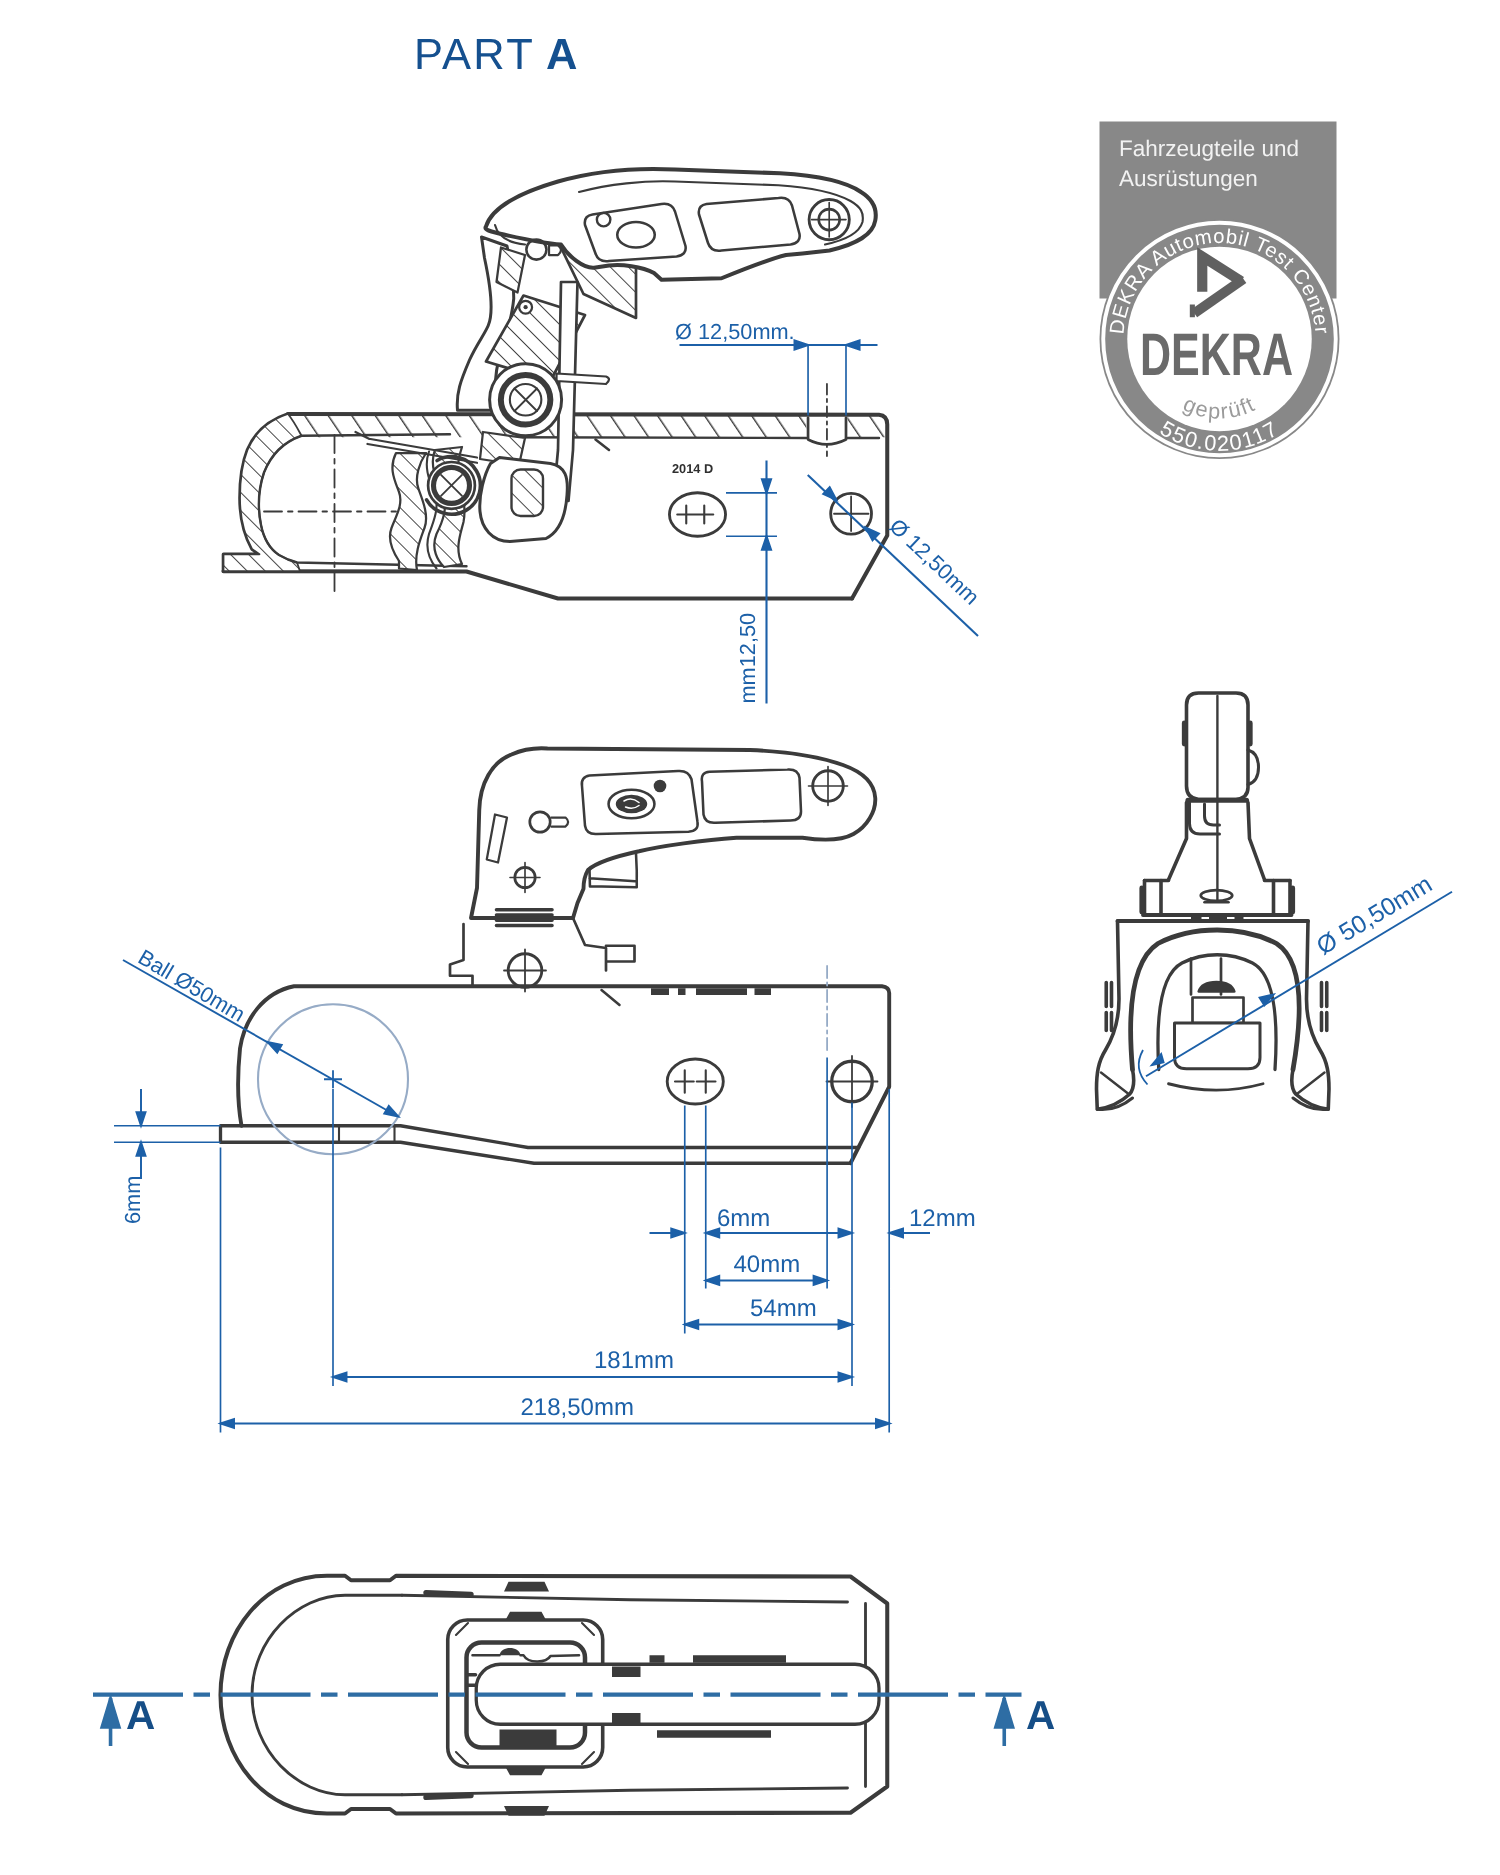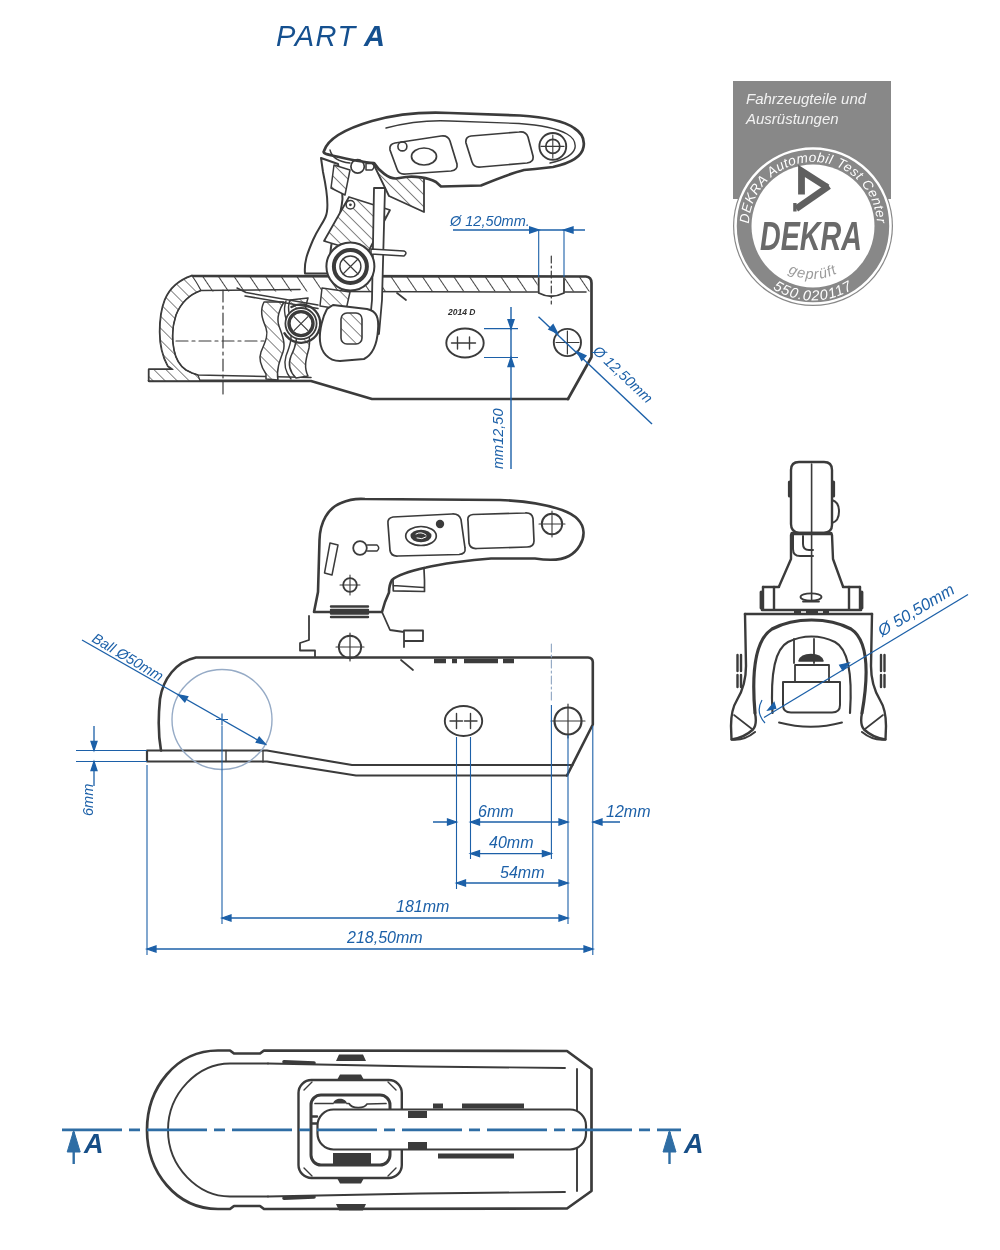--- a/index.html
+++ b/index.html
@@ -1,17 +1,17 @@
 <!DOCTYPE html>
 <html><head>
 <meta charset="utf-8">
 <style>
   html,body{margin:0;padding:0;background:#ffffff;}
   #page{position:relative;width:1000px;height:1250px;background:#ffffff;overflow:hidden;
-        font-family:"Liberation Sans", sans-serif;font-style:italic;}
+        font-family:"Liberation Sans", sans-serif;}
   svg{position:absolute;top:0;left:0;}
   text{font-family:"Liberation Sans", sans-serif;}
 </style>
 </head>
 <body>
 <div id="page">
 <svg width="1000" height="1250" viewBox="0 0 1000 1250">
 <defs>
   <pattern id="hatch" patternUnits="userSpaceOnUse" width="8.5" height="8.5" patternTransform="rotate(-45)">
     <rect width="8.5" height="8.5" fill="white"></rect>

